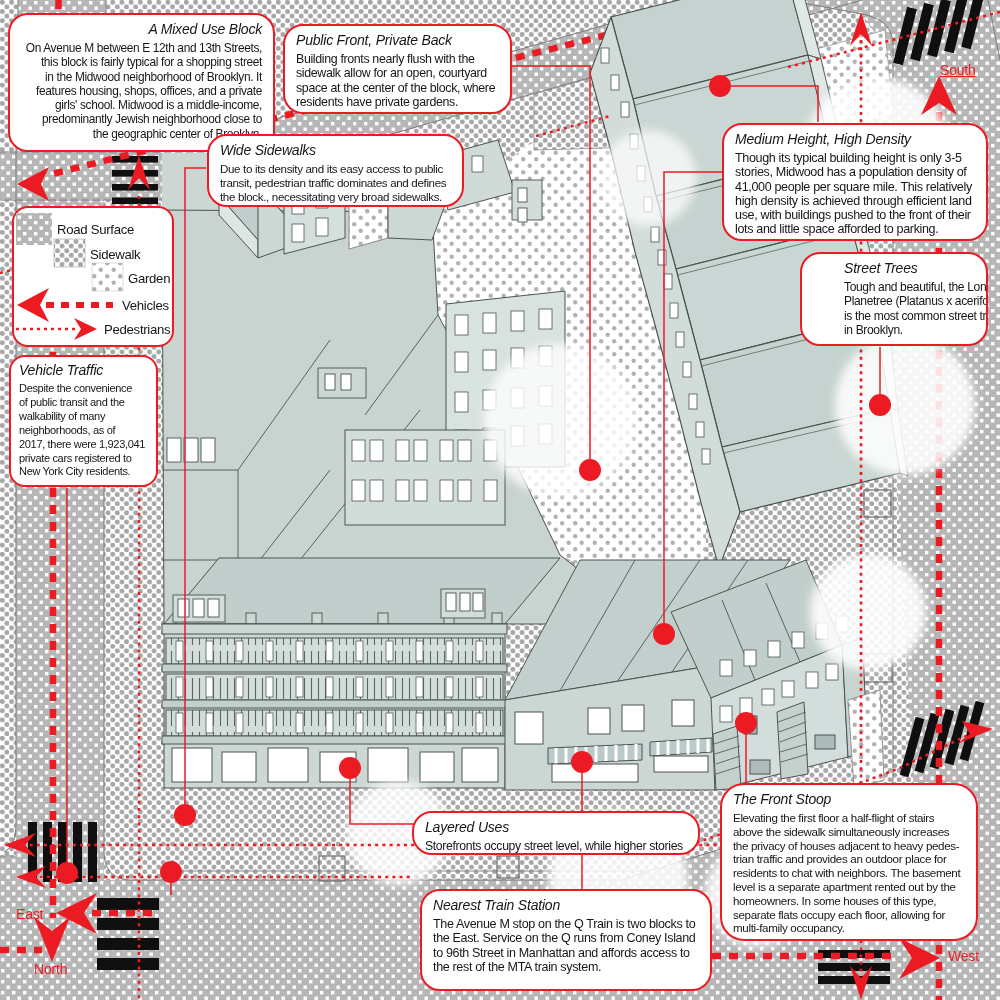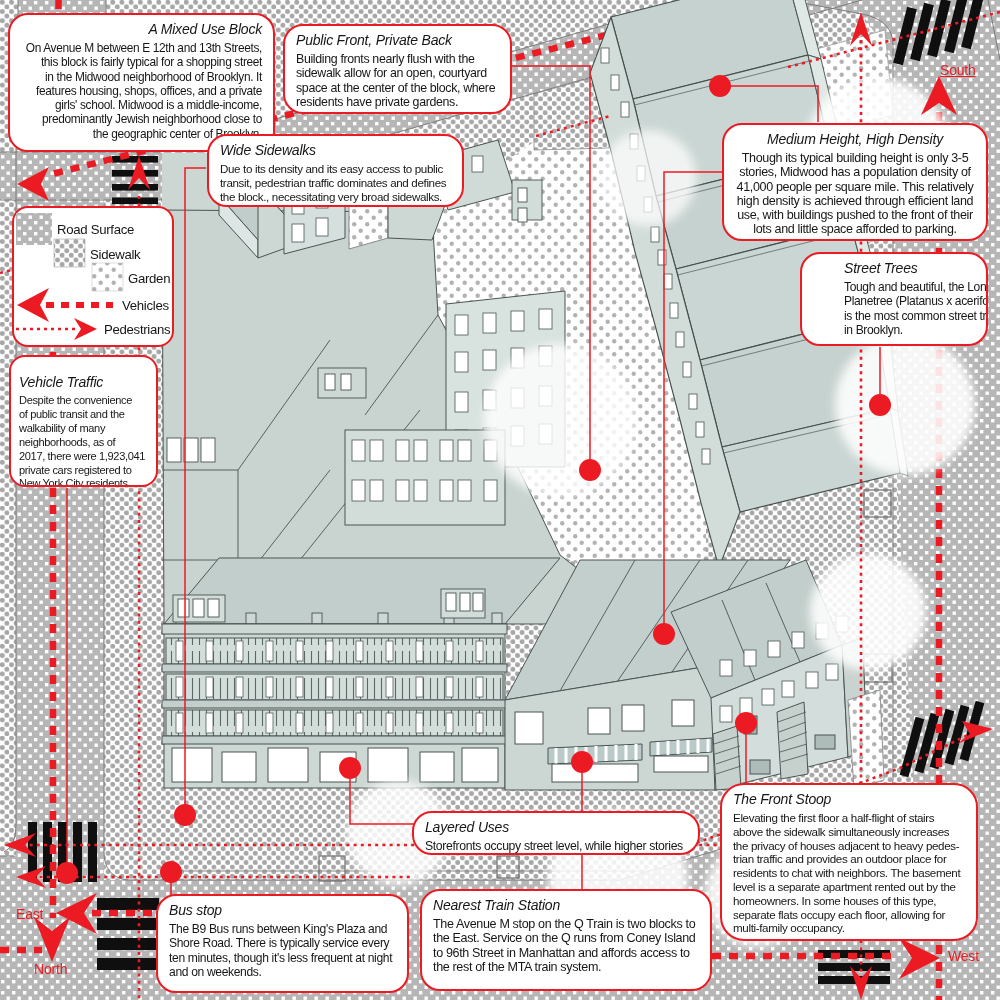--- a/index.html
+++ b/index.html
@@ -508,21 +508,21 @@
 residents have private gardens.
 </div>
 
 <div class="box" style="left:207px;top:126px;width:257px;height:73px;font-size:11.6px;line-height:14px;margin-top:8px;">
 <h3>Wide Sidewalks</h3>
 Due to its density and its easy access to public<br>
 transit, pedestrian traffic dominates and defines<br>
 the block., necessitating very broad sidewalks.
 </div>
 
-<div class="box" style="left:722px;top:123px;width:266px;height:118px;font-size:12.55px;text-align:center;">
+<div class="box" style="left:722px;top:123px;width:266px;height:118px;font-size:12.55px;">
 <h3>Medium Height, High Density</h3>
 Though its typical building height is only 3-5<br>
 stories, Midwood has a population density of<br>
 41,000 people per square mile. This relatively<br>
 high density is achieved through efficient land<br>
 use, with buildings pushed to the front of their<br>
 lots and little space afforded to parking.
 </div>
 
 <div class="box" style="left:800px;top:252px;width:188px;height:94px;font-size:12.05px;padding-left:42px;">
@@ -556,21 +556,21 @@
 
 <g fill="#161616" font-family="Liberation Sans, sans-serif" font-size="13.2" letter-spacing="-0.3">
 <text x="57" y="234">Road Surface</text>
 <text x="90" y="259">Sidewalk</text>
 <text x="128" y="283">Garden</text>
 <text x="122" y="310">Vehicles</text>
 <text x="104" y="334">Pedestrians</text>
 </g>
 </svg>
 
-<div class="box" style="left:9px;top:355px;width:149px;height:132px;border-radius:16px;padding:16px 8px;font-size:11.05px;line-height:13.9px;">
+<div class="box" style="left:9px;top:355px;width:149px;height:132px;border-radius:16px;padding:4px 8px;font-size:11.05px;line-height:13.9px;">
 <h3>Vehicle Traffic</h3>
 Despite the convenience<br>
 of public transit and the<br>
 walkability of many<br>
 neighborhoods, as of<br>
 2017, there were 1,923,041<br>
 private cars registered to<br>
 New York City residents.
 </div>
 
@@ -581,27 +581,20 @@
 </div>
 
 <div class="box" style="left:420px;top:889px;width:292px;height:102px;font-size:12.55px;">
 <h3>Nearest Train Station</h3>
 The Avenue M stop on the Q Train is two blocks to<br>
 the East. Service on the Q runs from Coney Island<br>
 to 96th Street in Manhattan and affords access to<br>
 the rest of the MTA train system.
 </div>
 
-<div class="box" style="left:156px;top:894px;width:253px;height:99px;font-size:12.1px;">
-<h3>Bus stop</h3>
-The B9 Bus runs between King's Plaza and<br>
-Shore Road. There is typically service every<br>
-ten minutes, though it's less frequent at night<br>
-and on weekends.
-</div>
 
 <div class="box" style="left:720px;top:783px;width:258px;height:158px;border-radius:24px;font-size:11.6px;line-height:13.8px;">
 <h3>The Front Stoop</h3>
 Elevating the first floor a half-flight of stairs<br>
 above the sidewalk simultaneously increases<br>
 the privacy of houses adjacent to heavy pedes-<br>
 trian traffic and provides an outdoor place for<br>
 residents to chat with neighbors. The basement<br>
 level is a separate apartment rented out by the<br>
 homeowners. In some houses of this type,<br>

